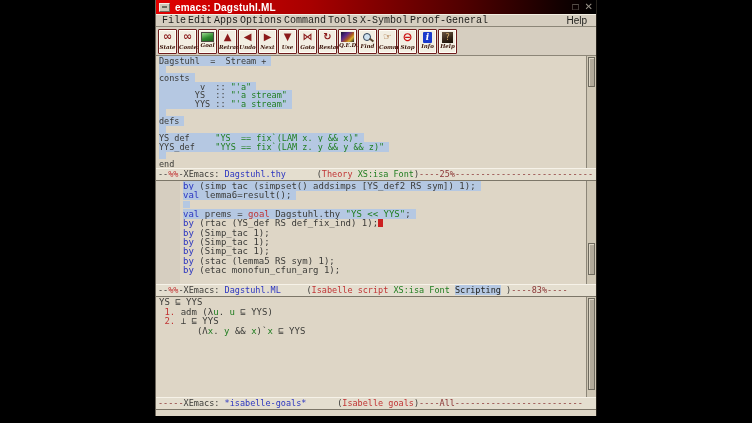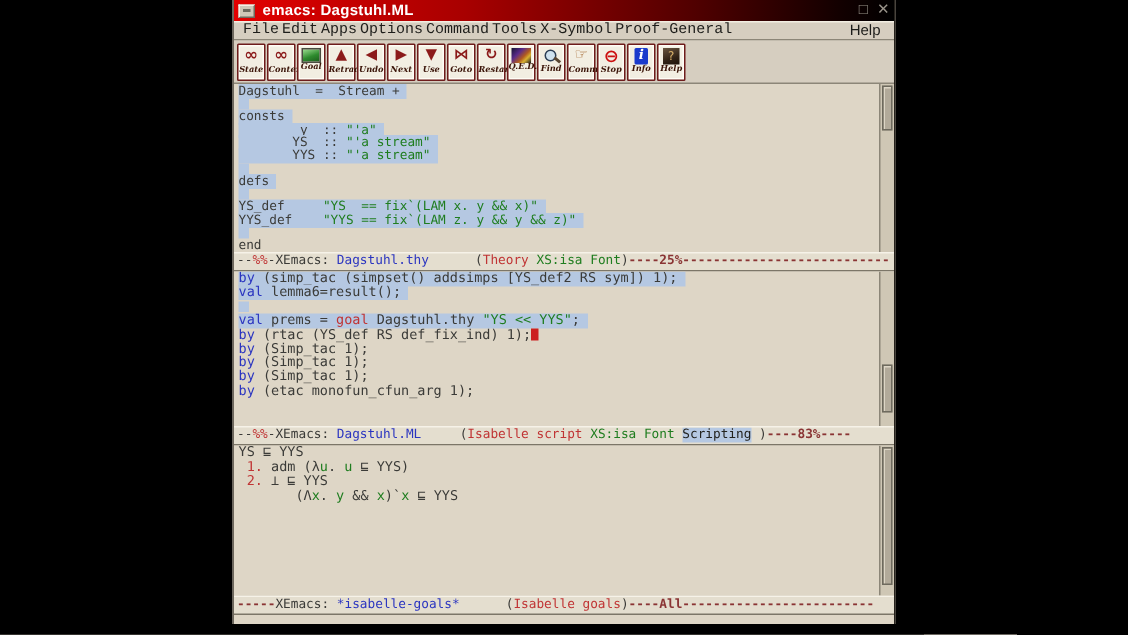--- a/index.html
+++ b/index.html
@@ -49,28 +49,28 @@
   .info-icon{background:#1a3acc;color:#fff;margin:2px 4px 0;height:11px;line-height:11px;
              font:italic bold 9px "DejaVu Serif",serif;border-radius:1px;}
   .help-picture-icon{background:linear-gradient(160deg,#6a5540,#332417 60%,#1c1209);color:#d8b06a;
                      margin:2px 3px 0;height:11px;line-height:11px;font-size:8px;}
   .up-arrow-icon,.left-arrow-icon,.right-arrow-icon,.down-arrow-icon,.goto-bowtie-icon,.restart-icon{font-weight:bold;}
   
   .pane{position:relative;background:var(--bufbg);overflow:hidden;
         font-family:"DejaVu Sans Mono","DejaVu Sans",monospace;}
   .pane .textcol{position:absolute;left:0;top:0;right:10px;bottom:0;padding:1px 0 0 3px;overflow:hidden;}
   .pane1{height:112px;}  .pane1 .bline{height:8.6px;line-height:8.6px;font-size:8.5px;}
-  .pane2{height:103px;}  .pane2 .bline{height:9.35px;line-height:9.35px;font-size:9px;}
+  .pane2{height:103px;margin-left:24px;}  .pane2 .bline{height:9.35px;line-height:9.35px;font-size:9px;}
   .pane3{height:100px;}  .pane3 .bline{height:9.6px;line-height:9.6px;font-size:9px;}
   .bline{white-space:pre;}
   .hlbox{background:var(--sel);padding-right:5px;}
   .hlstrip{display:inline-block;width:7px;height:7px;background:var(--sel);}
   .c-dark{color:var(--dark);} .c-darkb{color:var(--dark);font-weight:bold;}
   .c-blue{color:var(--blue);} .c-green{color:var(--green);} .c-red{color:var(--red);}
-  .c-darkred{color:var(--darkred);font-weight:bold;} .c-chip{background:var(--sel);color:#23231f;}
+  .c-darkred{color:var(--darkred);} .c-chip{background:var(--sel);color:#23231f;}
   .cursor{display:inline-block;width:5px;height:8px;background:var(--cursor);vertical-align:-1px;}
   
   .vscroll{position:absolute;top:0;right:0;width:10px;height:100%;background:#cfc7b5;border-left:1px solid #8c8678;}
   .vthumb{position:absolute;left:1px;width:7px;background:#b2aa9a;border:1px solid #6e6a5e;
           box-shadow:inset 1px 1px 0 #ddd6c6;}
   
   .modeline{height:13px;line-height:11px;background:#e4decf;border-top:1px solid #f6f2e8;border-bottom:1px solid #7c7668;
             font-family:"DejaVu Sans Mono","DejaVu Sans",monospace;font-size:8.5px;white-space:pre;
             overflow:hidden;padding-left:2px;}
   .minibuffer{height:6px;background:var(--bufbg);}
@@ -195,20 +195,21 @@
     <div class="pane pane2">
       <div class="textcol" id="ml-lines">
           <div class="bline"><span class="hlbox"><span class="c-blue">by</span><span class="c-dark"> (simp_tac (simpset() addsimps [YS_def2 RS sym]) 1);</span></span></div>
           <div class="bline"><span class="hlbox"><span class="c-blue">val</span><span class="c-dark"> lemma6=result();</span></span></div>
           <div class="bline"><span class="hlstrip"></span></div>
           <div class="bline"><span class="hlbox"><span class="c-blue">val</span><span class="c-dark"> prems = </span><span class="c-red">goal</span><span class="c-dark"> Dagstuhl.thy </span><span class="c-green">"YS &lt;&lt; YYS"</span><span class="c-dark">;</span></span></div>
           <div class="bline"><span class="c-blue">by</span><span class="c-dark"> (rtac (YS_def RS def_fix_ind) 1);</span><span class="cursor"></span></div>
           <div class="bline"><span class="c-blue">by</span><span class="c-dark"> (Simp_tac 1);</span></div>
           <div class="bline"><span class="c-blue">by</span><span class="c-dark"> (Simp_tac 1);</span></div>
           <div class="bline"><span class="c-blue">by</span><span class="c-dark"> (Simp_tac 1);</span></div>
+          <div class="bline"><span class="c-blue">by</span><span class="c-dark"> (stac (lemma5 RS sym) 1);</span></div>
           <div class="bline"><span class="c-blue">by</span><span class="c-dark"> (etac monofun_cfun_arg 1);</span></div>
         </div>
       <div class="vscroll">
         <div class="vthumb" style="top:62px;height:32px;"></div>
       </div>
     </div>
 
     <div class="modeline"><span class="c-dark">--</span><span class="c-red">%%</span><span class="c-dark">-XEmacs: </span><span class="c-blue">Dagstuhl.ML</span><span class="c-dark">     (</span><span class="c-red">Isabelle script</span><span class="c-dark"> </span><span class="c-green">XS:isa Font</span><span class="c-dark"> </span><span class="c-chip">Scripting</span><span class="c-dark"> )</span><span class="c-darkred">----83%----</span></div>
 
     <div class="pane pane3">

